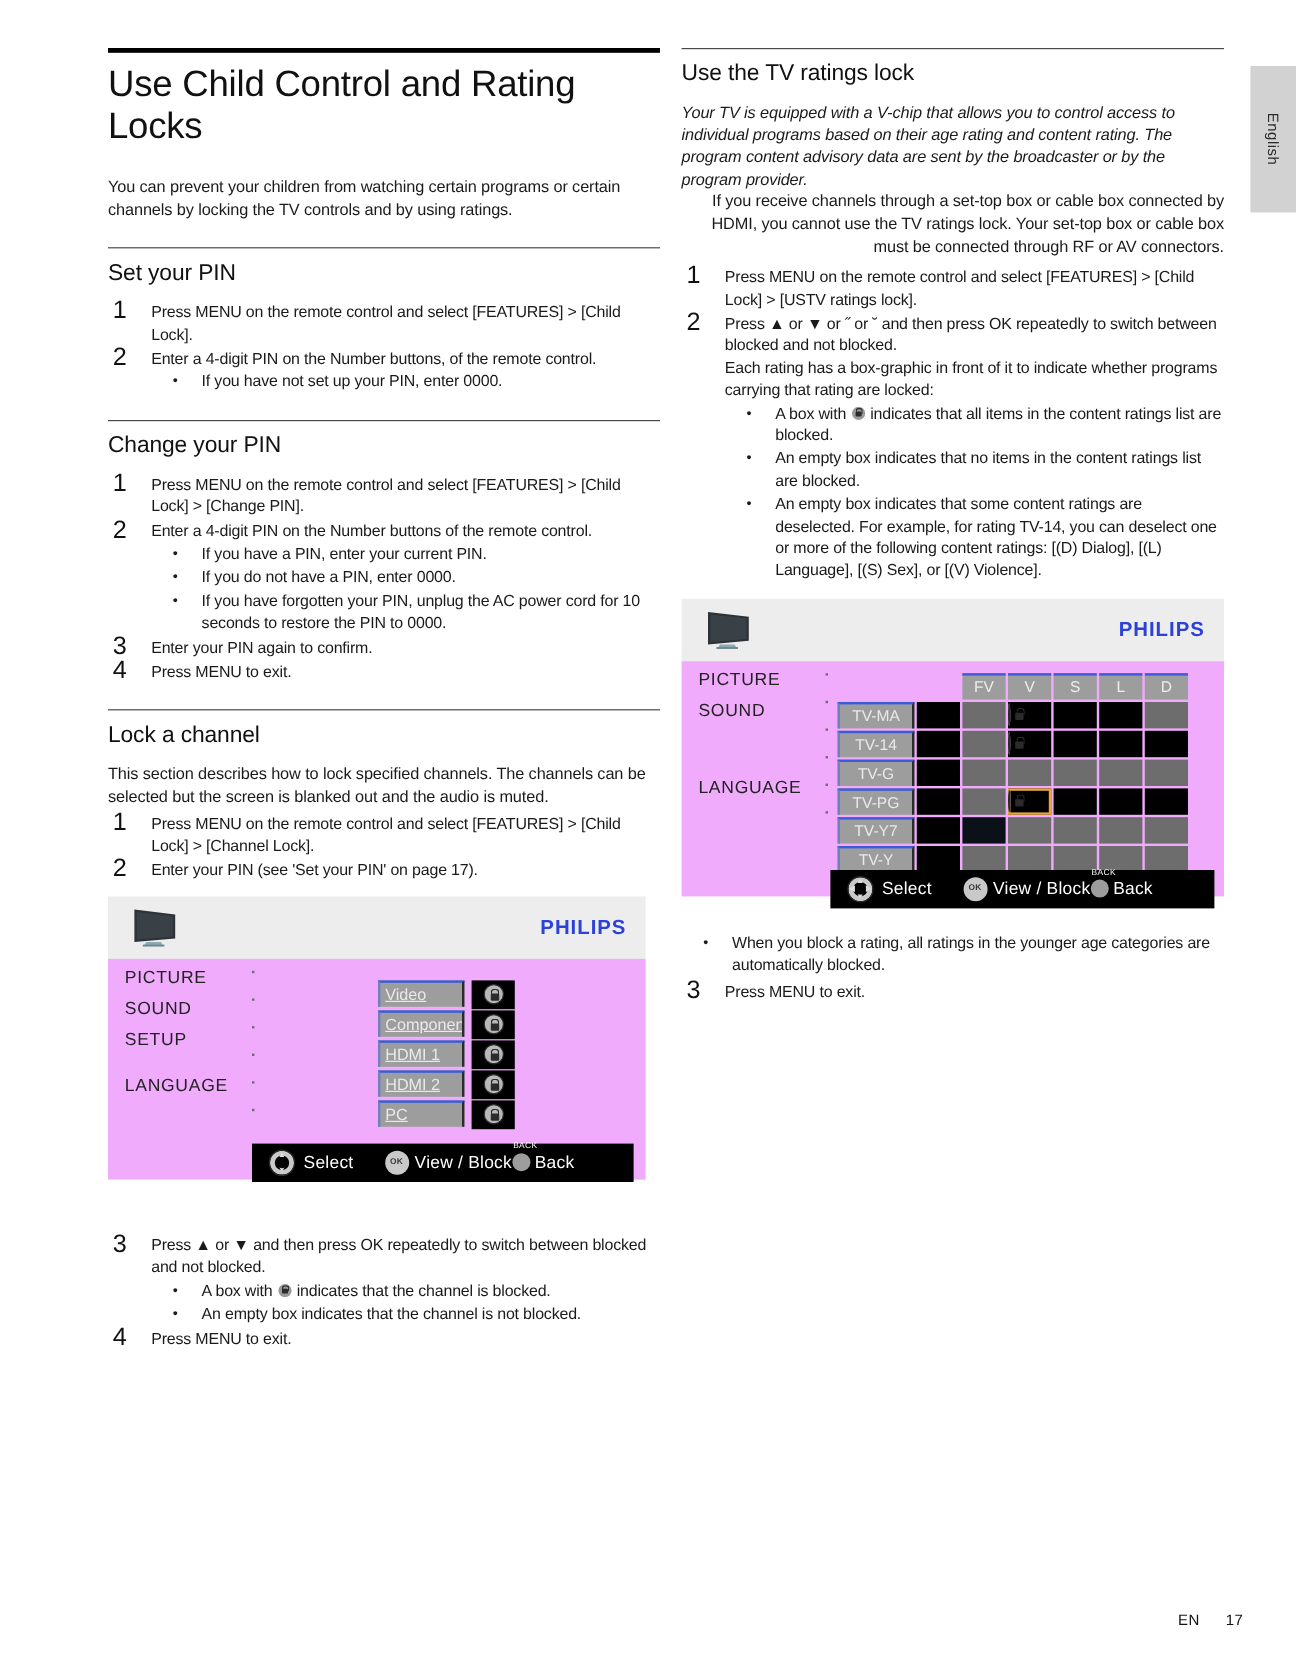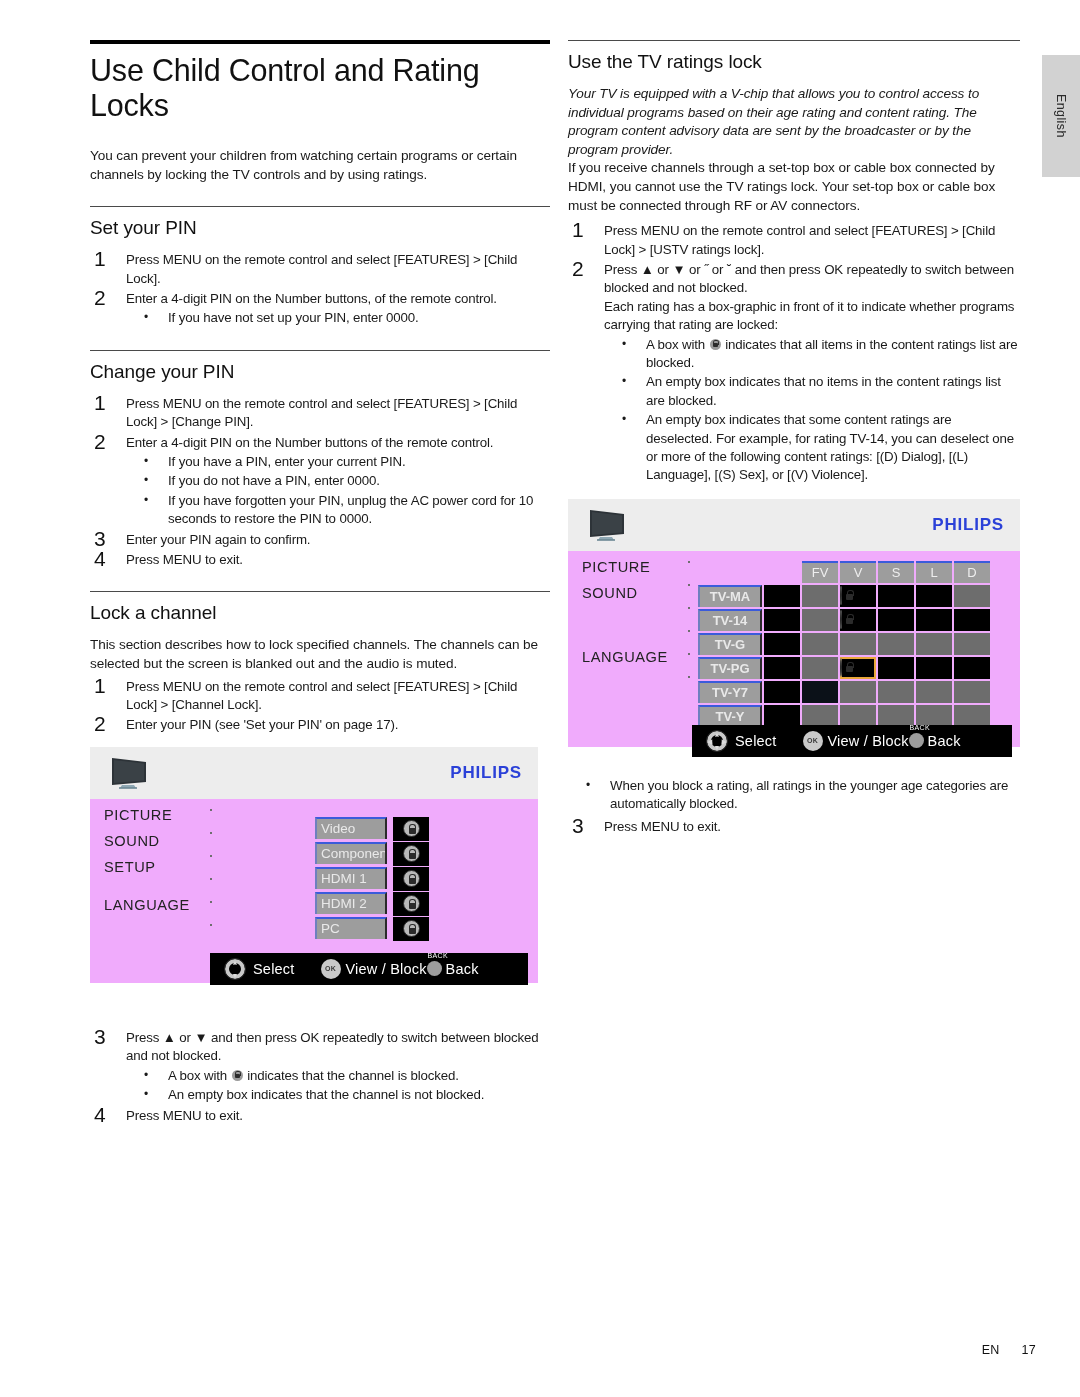--- a/index.html
+++ b/index.html
@@ -138,21 +138,21 @@
   .src-list{ position:absolute; left:225px; top:18px; }
   .src-row{ display:flex; align-items:stretch; margin-bottom:1px; }
   .src-name{
     width:72px; height:22px;
     background:#9d9d9d;
     border-top:2px solid #3b5bdb;
     border-left:2px solid #6f7fbf;
     border-right:2px solid #2b2b2b;
     color:#e9e9e9; font-size:13.5px; line-height:20px;
     padding-left:4px;
-    overflow:hidden; white-space:nowrap;
+    overflow:hidden; white-space:nowrap;text-decoration:underline;
   }
   .src-lock{
     width:36px; height:24px; background:#000;
     margin-left:6px;
     display:flex; align-items:center; justify-content:center;
   }
   .lock-big{
     width:17px; height:17px; border-radius:50%;
     background:#b9b9b9; position:relative;
     border:1.5px solid #2a2a2a;
@@ -174,21 +174,21 @@
   .gh{
     width:36px; height:22px; background:#9d9d9d;
     border-top:2px solid #3b5bdb;
     color:#eee; font-size:13px; text-align:center; line-height:20px;
   }
   .rn{
     width:64px; height:22px; background:#9d9d9d;
     border-top:2px solid #3b5bdb;
     border-left:2px solid #6f7fbf;
     border-right:2px solid #2b2b2b;
-    color:#e9e9e9; font-size:13px; line-height:20px; text-align:center;font-weight:bold;
+    color:#e9e9e9; font-size:13px; line-height:20px; text-align:center;
   }
   .cell{ width:36px; height:22px; background:#000; }
   .cell.grey{ background:#6d6d6d; }
   .cell.dark{ background:#0b1118; }
   .cell.sel{ outline:2.5px solid #e8a73a; outline-offset:-2px; position:relative; }
   .cell .lk{
     width:17px; height:17px; border-radius:50%;
     background:#c3c3c3; position:relative; margin:2px auto 0 auto;
     border:1.5px solid #2a2a2a;
   }
@@ -416,21 +416,21 @@
         <span class="cont">Press MENU to exit.</span>
       </li>
     </ol>
   </div>
 
   <div class="col col-right">
 
     <div class="sec-right">
       <h2>Use the TV ratings lock</h2>
       <p class="body" style="margin-bottom:0;font-style:italic;">Your TV is equipped with a V-chip that allows you to control access to individual programs based on their age rating and content rating. The program content advisory data are sent by the broadcaster or by the program provider.</p>
-      <p class="body" style="margin-bottom:7px;">If you receive channels through a set-top box or cable box connected by HDMI, you cannot use the TV ratings lock. Your set-top box or cable box must be connected through RF or AV connectors.</p>
+      <p class="body" style="margin-bottom:7px;text-align:right;">If you receive channels through a set-top box or cable box connected by HDMI, you cannot use the TV ratings lock. Your set-top box or cable box must be connected through RF or AV connectors.</p>
 
       <ol class="steps">
         <li>
           <span class="num">1</span>
           <span class="cont">Press MENU on the remote control and select [FEATURES] &gt; [Child Lock] &gt; [USTV ratings lock].</span>
         </li>
         <li>
           <span class="num">2</span>
           <span class="cont">Press ▲ or ▼ or ˝ or ˘ and then press OK repeatedly to switch between blocked and not blocked.</span>
           <span class="sub-note">Each rating has a box-graphic in front of it to indicate whether programs carrying that rating are locked:</span>

